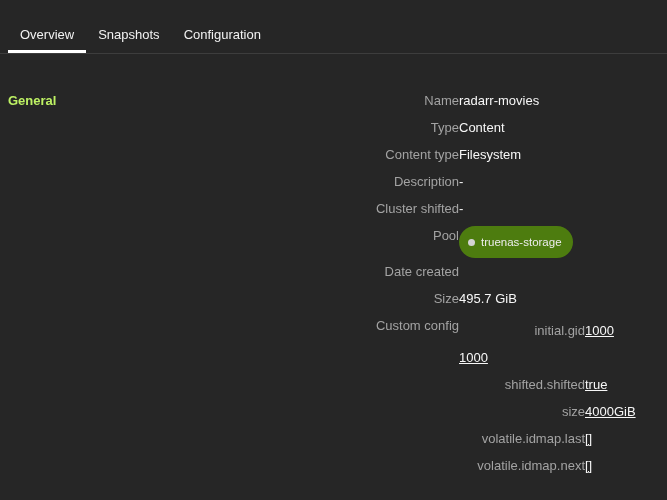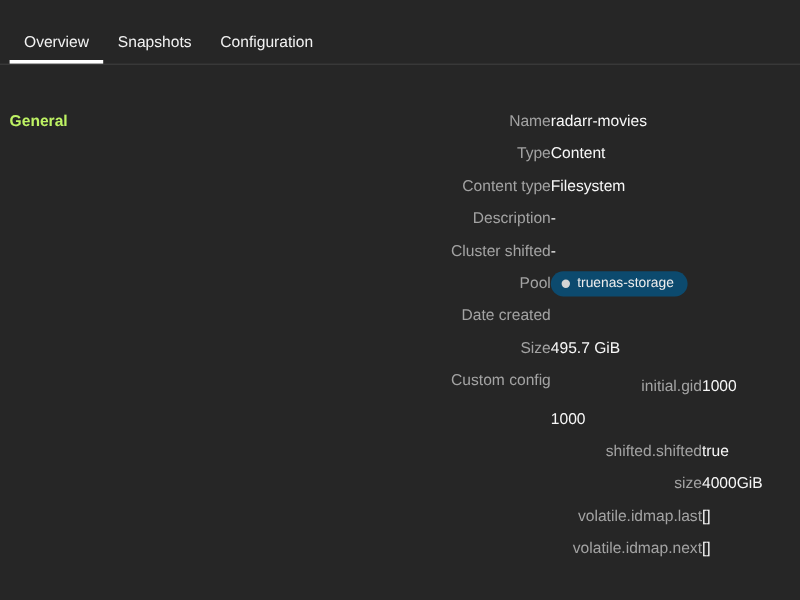--- a/index.html
+++ b/index.html
@@ -72,24 +72,24 @@
     font-size: 13px;
     line-height: 27px;
     white-space: nowrap;
   }
 
   
   .badge {
     display: inline-flex;
     align-items: center;
     gap: 6px;
-    background: #0c4a6e;
+    background: #4d7c0f;
     border-radius: 999px;
     padding: 0 11px 0 9px;
-    height: 21px;
+    height: 32px;
     margin-top: 4px;
     font-size: 11.5px;
     color: #ededed;
     cursor: pointer;
   }
   .badge .dot {
     width: 7px; height: 7px;
     border-radius: 50%;
     background: #d4d4d4;
     display: inline-block;
@@ -105,20 +105,21 @@
     color: #a3a3a3;
     font-size: 13px;
     line-height: 27px;
     white-space: nowrap;
   }
   .config-line .val {
     color: #f7f7f7;
     font-size: 13px;
     line-height: 27px;
     white-space: nowrap;
+    text-decoration: underline;
   }
 </style>
 </head>
 <body>
 
 <div class="page">
 
 
   <nav class="tabs">
     <div class="tab active">Overview</div>

